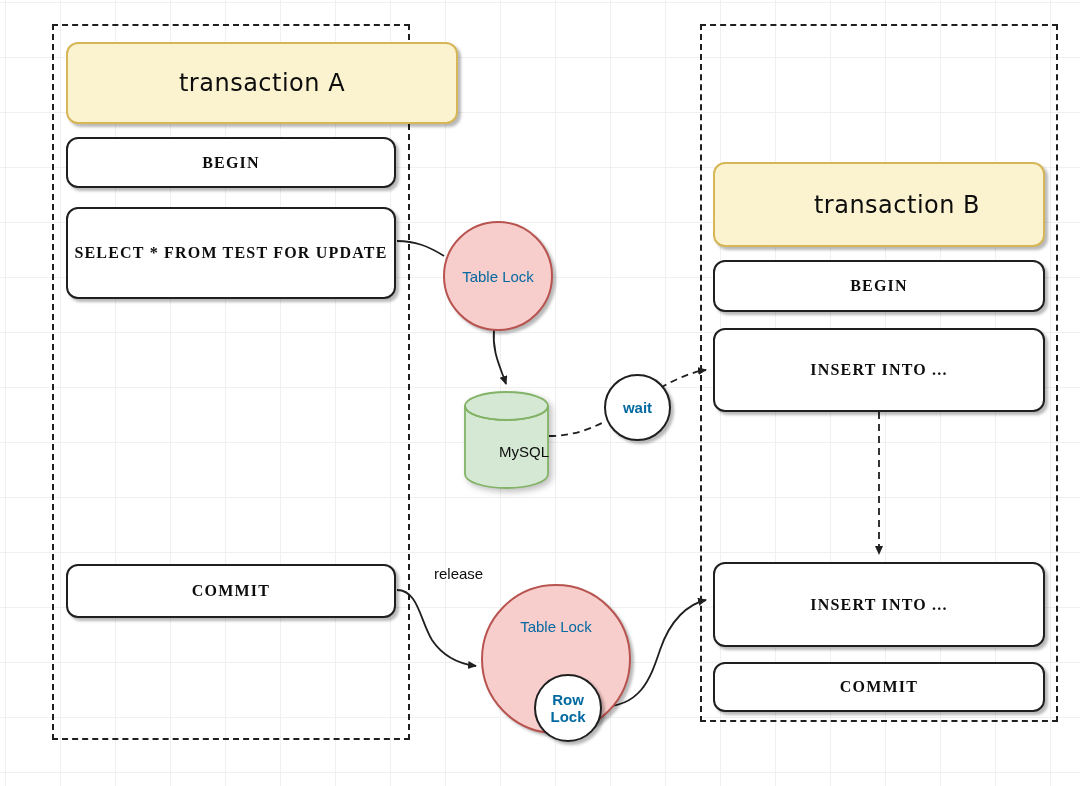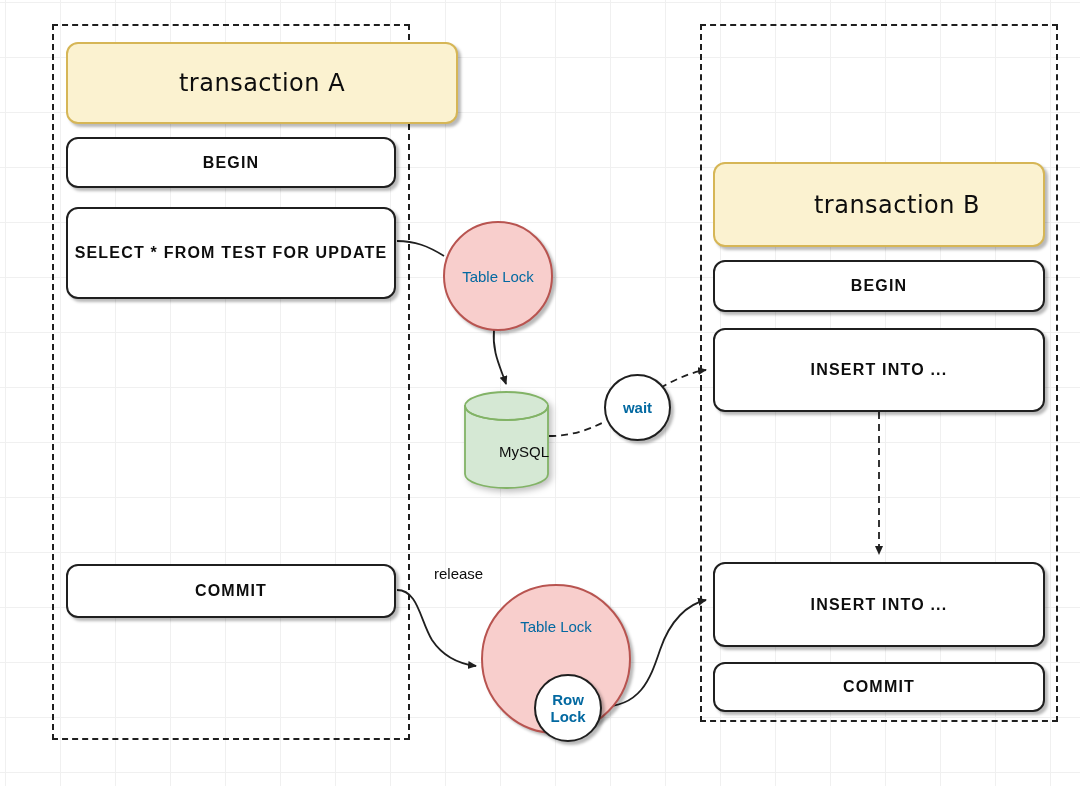--- a/index.html
+++ b/index.html
@@ -52,21 +52,21 @@
     position: absolute;
     box-sizing: border-box;
     border: 2px solid #1f1f1f;
     border-radius: 12px;
     background: #ffffff;
     display: flex;
     align-items: center;
     justify-content: center;
     text-align: center;
     box-shadow: 3px 3px 3px rgba(0,0,0,0.28);
-    font-family: Liberation Sans, sans-serif;
+    font-family: Liberation Serif, serif;
     font-size: 16px;
     letter-spacing: 1.2px;
     color: #0d0d0d;
     font-weight: bold;
   }
   .node.header {
     background: #fbf2d0;
     border-color: #d6b656;
     font-weight: normal;
     font-size: 24px;

